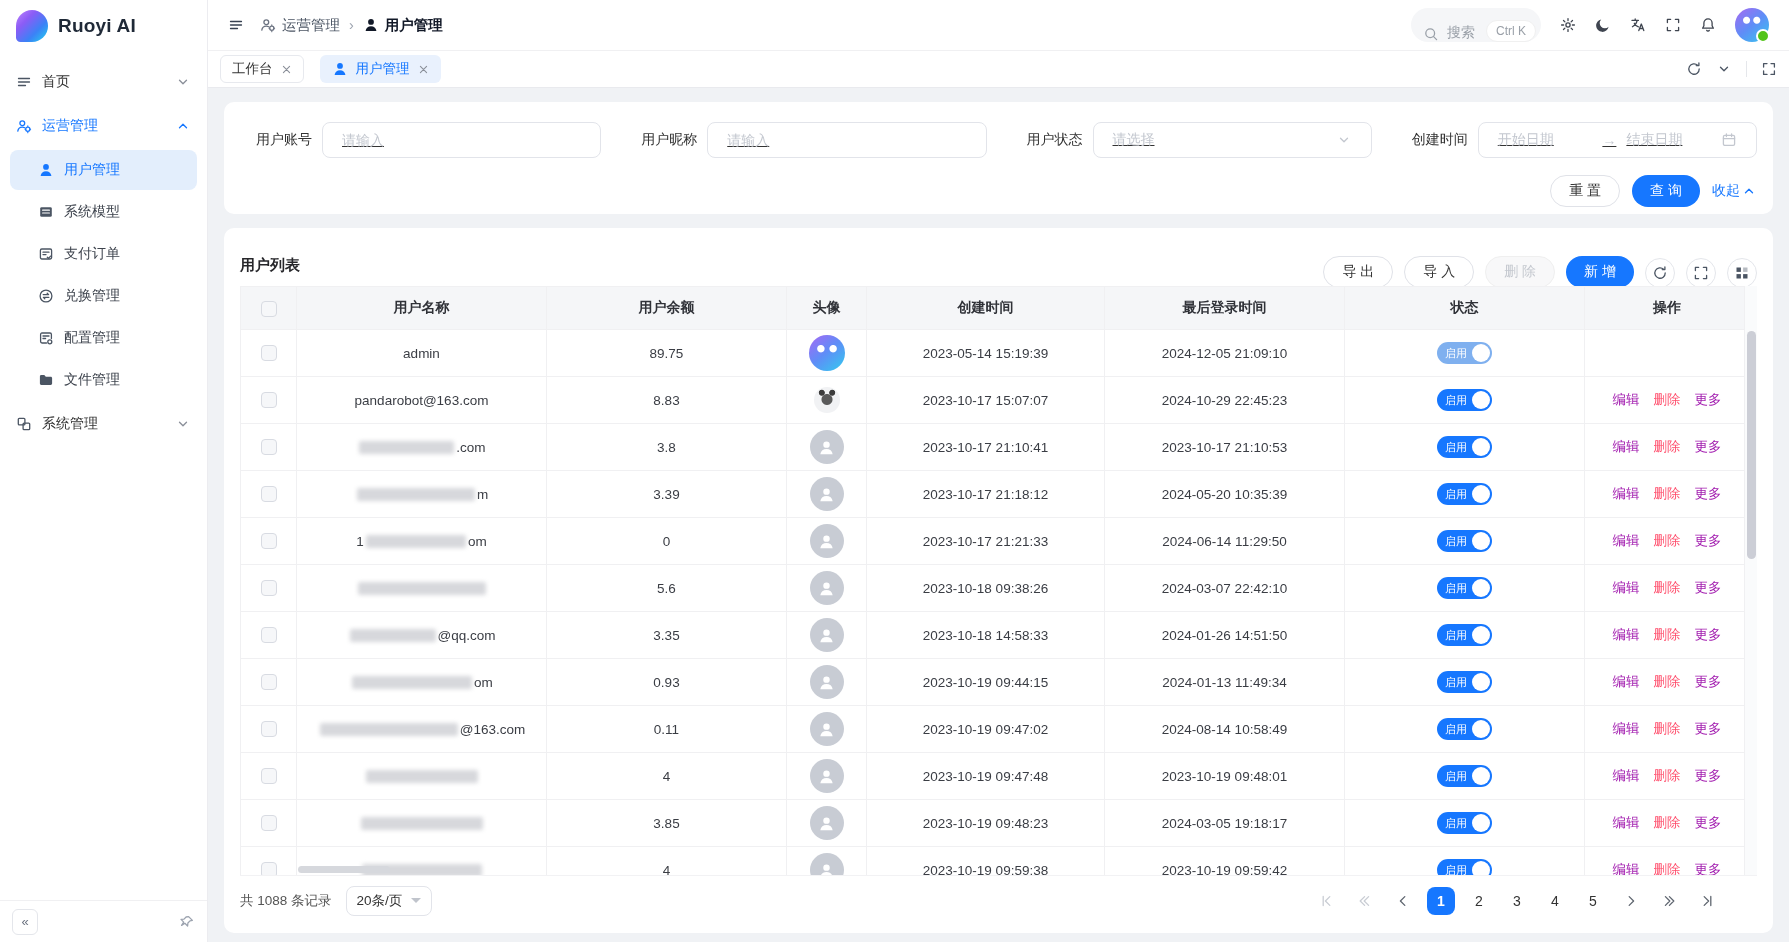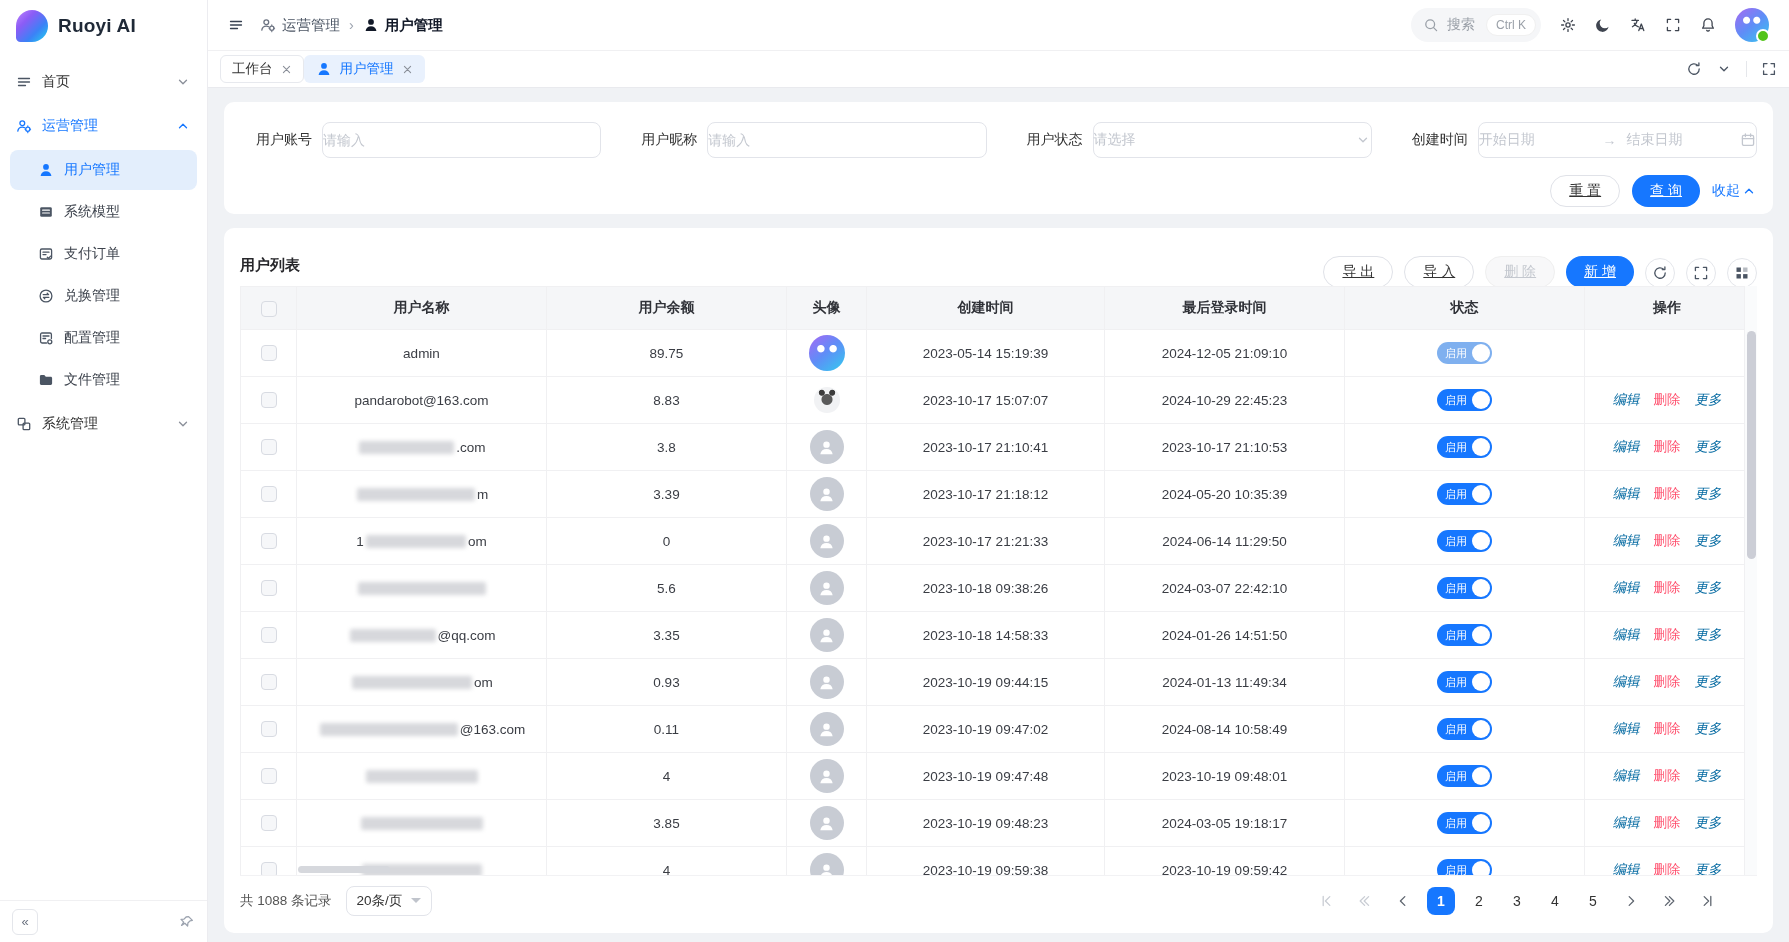--- a/index.html
+++ b/index.html
@@ -29,21 +29,21 @@
   .main { flex:1; display:flex; flex-direction:column; min-width:0; }
   .topbar { height:50px; background:#fff; display:flex; align-items:center; padding:0 20px; gap:16px; flex:none; }
   .hamburger { color:#374151; display:flex; cursor:pointer; }
   .breadcrumb { display:flex; align-items:center; gap:9px; font-size:14.5px; color:#4b5563; }
   .bc-item { display:flex; align-items:center; gap:6px; cursor:pointer; }
   .bc-item .mi-icon { display:flex; color:#6b7280; }
   .bc-item.current { color:#111827; font-weight:bold; }
   .bc-item.current .mi-icon { color:#111827; }
   .bc-sep { color:#9ca3af; }
   .topbar-right { margin-left:auto; display:flex; align-items:center; gap:19px; }
-  .search-pill { height:34px; width:130px; border-radius:17px; background:#f5f6f8; display:flex; align-items:center; gap:8px; padding:0 5px 0 12px; color:#9aa0a8; cursor:pointer; }
+  .search-pill { height:34px; width:130px; border-radius:17px; background:#f5f6f8; display:flex; align-items:flex-end; gap:8px; padding:0 5px 0 12px; color:#9aa0a8; cursor:pointer; }
   .search-pill .mi-icon { display:flex; color:#9aa0a8; }
   .kbd { background:#fff; border:1px solid #f0f0f0; border-radius:12px; padding:3px 9px; font-size:12px; color:#9aa0a8; white-space:nowrap; }
   .tb-icon { color:#3f4550; display:flex; cursor:pointer; }
   .avatar { width:34px; height:34px; border-radius:50%; position:relative; cursor:pointer; flex:none;
     background: radial-gradient(circle at 34% 36%, #fff 3px, rgba(255,255,255,0) 4px),
                 radial-gradient(circle at 64% 36%, #fff 3px, rgba(255,255,255,0) 4px),
                 linear-gradient(140deg,#a06df2 5%,#5f8df7 50%,#3ac3ef 95%); }
   .avatar::after { content:""; position:absolute; right:-1px; bottom:-1px; width:10px; height:10px; border-radius:50%; background:#52c41a; border:2px solid #fff; }
 
   
@@ -57,28 +57,28 @@
   .tab-actions .tb-icon { color:#4b5563; }
 
   
   .content { flex:1; padding:14px 16px 0; min-height:0; }
   .card { background:#fff; border-radius:10px; }
 
   .filter-card { height:112px; padding:20px 16px 0; }
   .filter-row { display:flex; gap:24px; }
   .f-group { flex:1; display:flex; align-items:center; min-width:0; }
   .f-label { flex:none; width:72px; text-align:right; margin-right:10px; color:#333; }
-  .f-box { flex:1; height:36px; border:1px solid #e2e4ea; border-radius:8px; display:flex; align-items:center; padding:0 0; background:#fff; min-width:0; }
+  .f-box { flex:1; height:36px; border:1px solid #e2e4ea; border-radius:8px; display:flex; align-items:center; padding:0 19px; background:#fff; min-width:0;text-decoration:underline; }
   .f-box input { border:none; outline:none; width:100%; font-size:14px; font-family:inherit; color:#333; background:transparent; }
   .f-box input::placeholder { color:#c3c7cf; }
   .f-placeholder { color:#c3c7cf; flex:1; }
   .f-caret { color:#c3c7cf; display:flex; }
   .f-range-sep { color:#c3c7cf; margin:0 10px; }
   .filter-actions { display:flex; justify-content:flex-end; align-items:center; gap:12px; margin-top:17px; }
-  .btn { height:32px; border-radius:16px; padding:0 18px; font-size:14px; display:inline-flex; align-items:center; justify-content:center; cursor:pointer; white-space:nowrap;text-decoration:underline; }
+  .btn { height:32px; border-radius:16px; padding:0 18px; font-size:14px; display:inline-flex; align-items:center; justify-content:center; cursor:pointer; white-space:nowrap; }
   .btn-default { border:1px solid #e0e2e8; background:#fff; color:#333; }
   .btn-primary { border:none; background:#1677ff; color:#fff; }
   .btn-disabled { border:1px solid #efefef; background:#f8f8f9; color:#c4c8cf; cursor:default; }
   .link-collapse { color:#1677ff; display:inline-flex; align-items:center; gap:1px; cursor:pointer; }
   .link-collapse .mi-icon { display:flex; }
 
   
   .table-card { margin-top:14px; height:705px; padding:14px 16px 10px; display:flex; flex-direction:column; }
   .tc-head { display:flex; align-items:center; height:32px; margin-bottom:12px; flex:none; }
   .tc-title { font-size:15px; font-weight:bold; color:#26262a;margin-top:15px; }
@@ -101,21 +101,21 @@
     background: radial-gradient(circle at 30% 22%, #3c3c3c 2.6px, rgba(0,0,0,0) 3.4px),
                 radial-gradient(circle at 70% 22%, #3c3c3c 2.6px, rgba(0,0,0,0) 3.4px),
                 radial-gradient(circle at 50% 48%, #5a5a5a 5px, rgba(0,0,0,0) 6px),
                 #f1f2f4; }
   .av-def { width:34px; height:34px; background:#c8ccd4; }
   .switch { width:55px; height:22px; border-radius:11px; background:#1677ff; display:inline-flex; align-items:center; padding-left:8px; position:relative; cursor:pointer; vertical-align:middle; }
   .switch .sw-label { color:#fff; font-size:11px; line-height:1; }
   .switch .sw-knob { position:absolute; right:2px; top:2px; width:18px; height:18px; border-radius:50%; background:#fff; }
   .switch.muted { background:#7fb0ef; }
   .ops a { margin:0 7px; text-decoration:none; font-size:13.5px; cursor:pointer; }
-  .l-blue { color:#0369a1;font-style:italic; } .l-red { color:#ff4d6b; }
+  .l-blue { color:#a21caf; } .l-red { color:#ff4d6b; }
 
   .vscroll { position:absolute; top:0; right:0; width:13px; height:100%; background:#fafbfc; border-left:1px solid #f0f0f2; }
   .vthumb { position:absolute; top:45px; left:1.5px; width:9px; height:228px; border-radius:5px; background:#ccced6; cursor:pointer; }
   .hthumb { position:absolute; bottom:2px; left:58px; width:92px; height:7px; border-radius:4px; background:#d6d8dd; cursor:pointer; }
 
   .table-footer { height:48px; border-top:1px solid #f2f2f4; display:flex; align-items:center; flex:none; padding-top:2px; }
   .tf-total { font-size:13.5px; color:#555; }
   .page-size { margin-left:14px; height:30px; border:1px solid #e2e4ea; border-radius:8px; display:flex; align-items:center; gap:9px; padding:0 10px; font-size:13.5px; color:#333; cursor:pointer; }
   .caret { width:0; height:0; border:5px solid transparent; border-top-color:#c0c4cc; margin-top:5px; }
   .pager { margin-left:auto; display:flex; align-items:center; gap:10px; margin-right:36px; }
@@ -312,21 +312,21 @@
             <svg viewBox="0 0 16 16" width="16" height="16" fill="none" stroke="currentColor" stroke-width="1.3" stroke-linecap="round" stroke-linejoin="round">
               <path d="M8 1.9a4.1 4.1 0 0 1 4.1 4.1v2.8l1.3 2.4H2.6l1.3-2.4V6A4.1 4.1 0 0 1 8 1.9z"></path>
               <path d="M6.7 13.3a1.4 1.4 0 0 0 2.6 0"></path>
             </svg>
           </span>
         <span class="avatar"></span>
       </div>
     </header>
 
     <div class="tabbar">
-      <div id="tabs" style="display:flex;gap:0;align-items:flex-end;">
+      <div id="tabs" style="display:flex;gap:16px;align-items:flex-end;">
           <div class="tab">
             <span>工作台</span>
             <span class="x">
               <svg viewBox="0 0 16 16" width="11" height="11" fill="none" stroke="currentColor" stroke-width="1.6" stroke-linecap="round">
                 <path d="M3.5 3.5l9 9M12.5 3.5l-9 9"></path>
               </svg>
             </span>
           </div>
           <div class="tab active">
             <span class="mi-icon">

